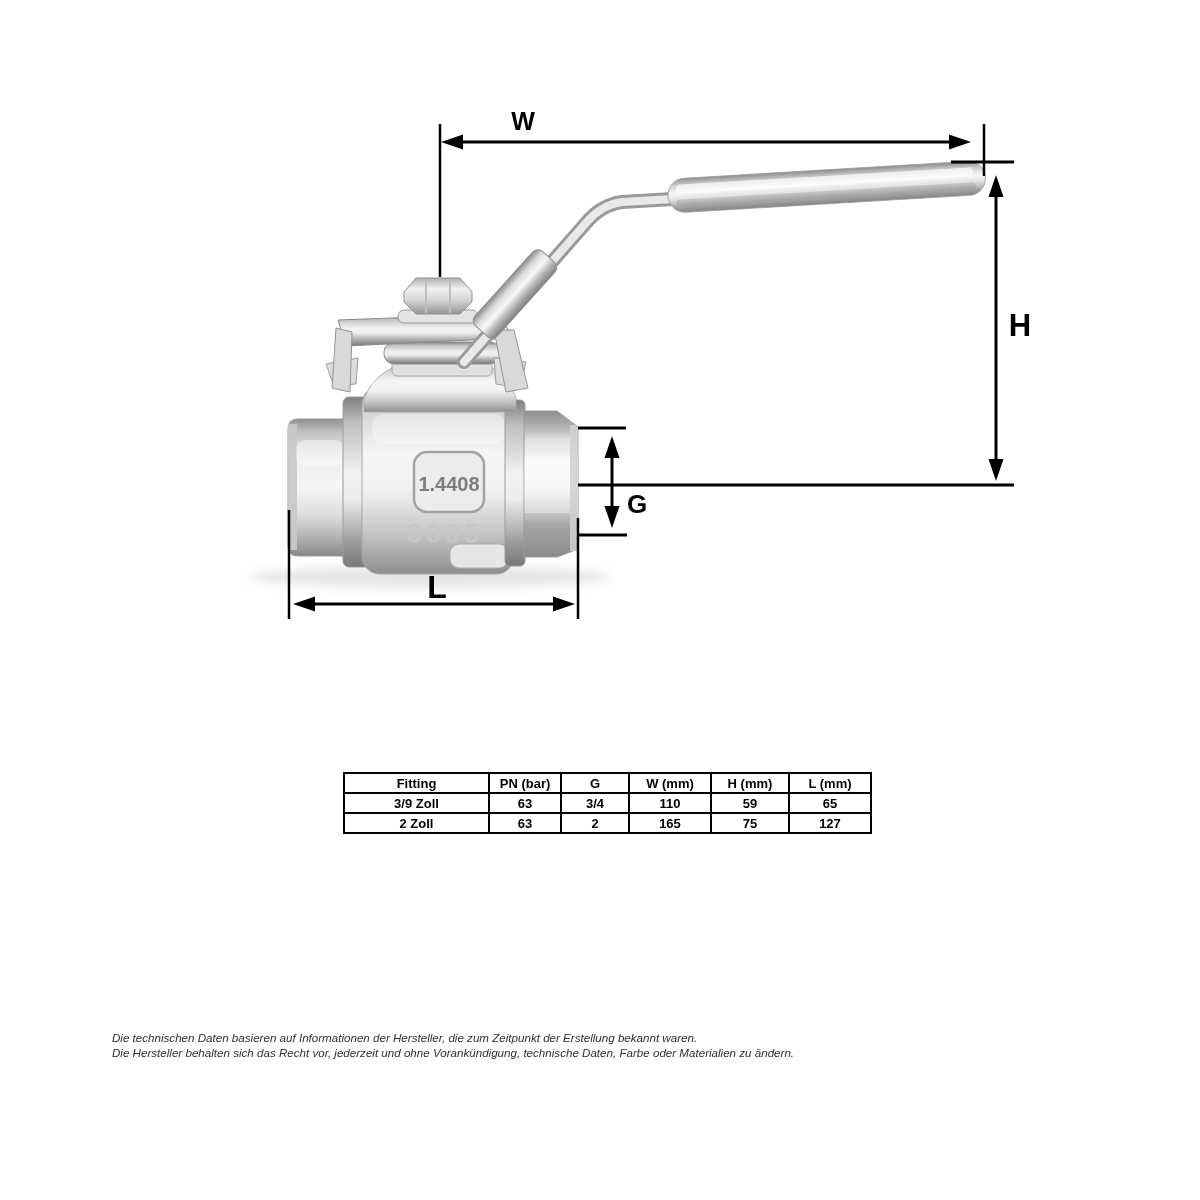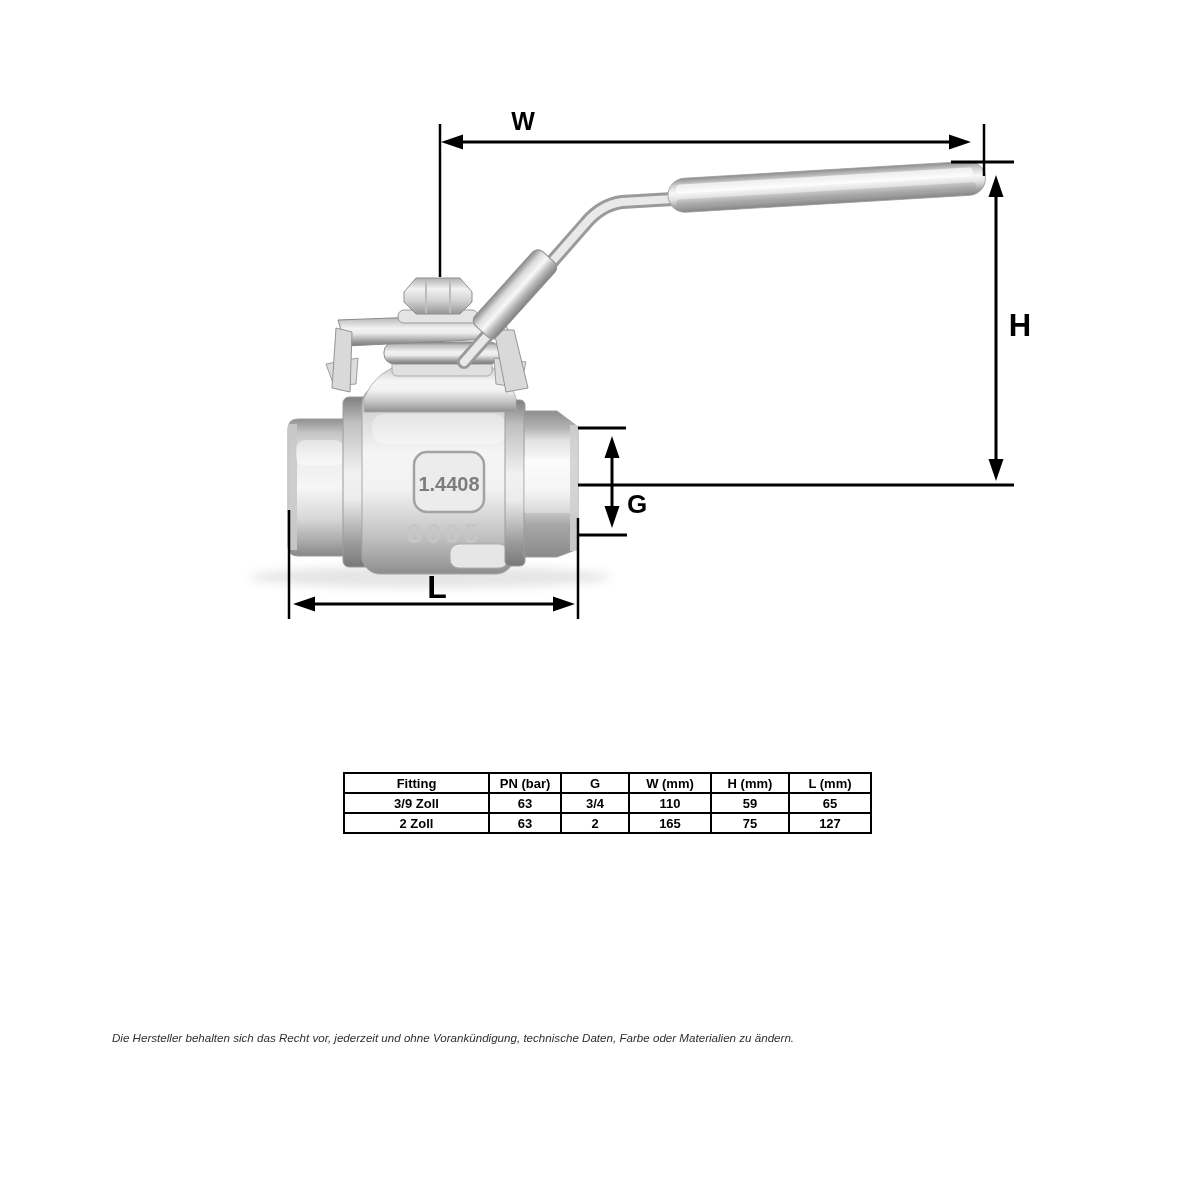--- a/index.html
+++ b/index.html
@@ -228,16 +228,17 @@
             <td data-name="table-cell">2</td>
             <td data-name="table-cell">165</td>
             <td data-name="table-cell">75</td>
             <td data-name="table-cell">127</td>
           </tr>
         </tbody>
     </table>
   </div>
 
   <div id="disclaimer" data-name="disclaimer-text">
+    <div data-name="disclaimer-line">Die technischen Daten basieren auf Informationen der Hersteller, die zum Zeitpunkt der Erstellung bekannt waren.</div>
     <div data-name="disclaimer-line">Die Hersteller behalten sich das Recht vor, jederzeit und ohne Vorankündigung, technische Daten, Farbe oder Materialien zu ändern.</div>
   </div>
 
 </div>
 
 </body></html>

